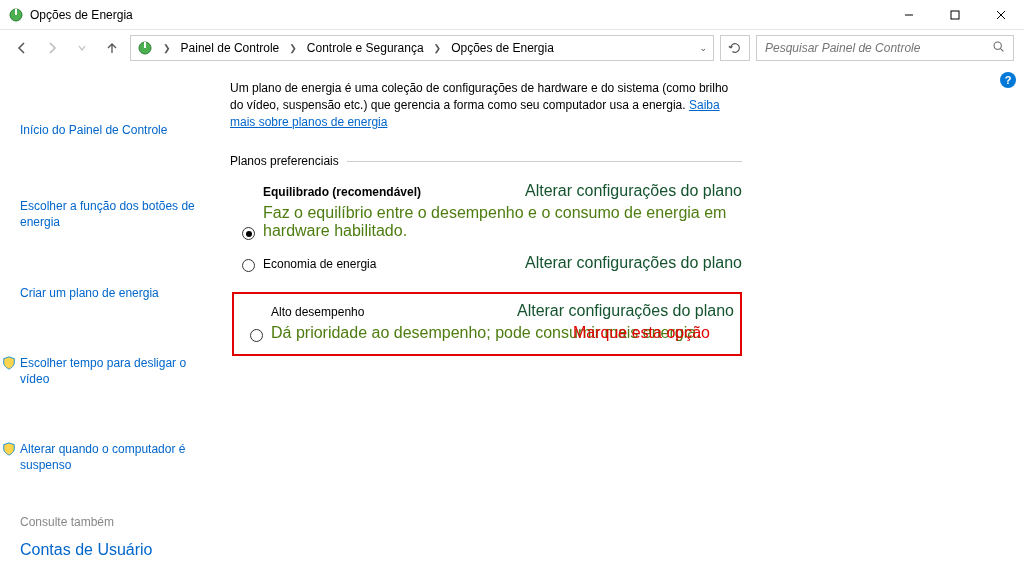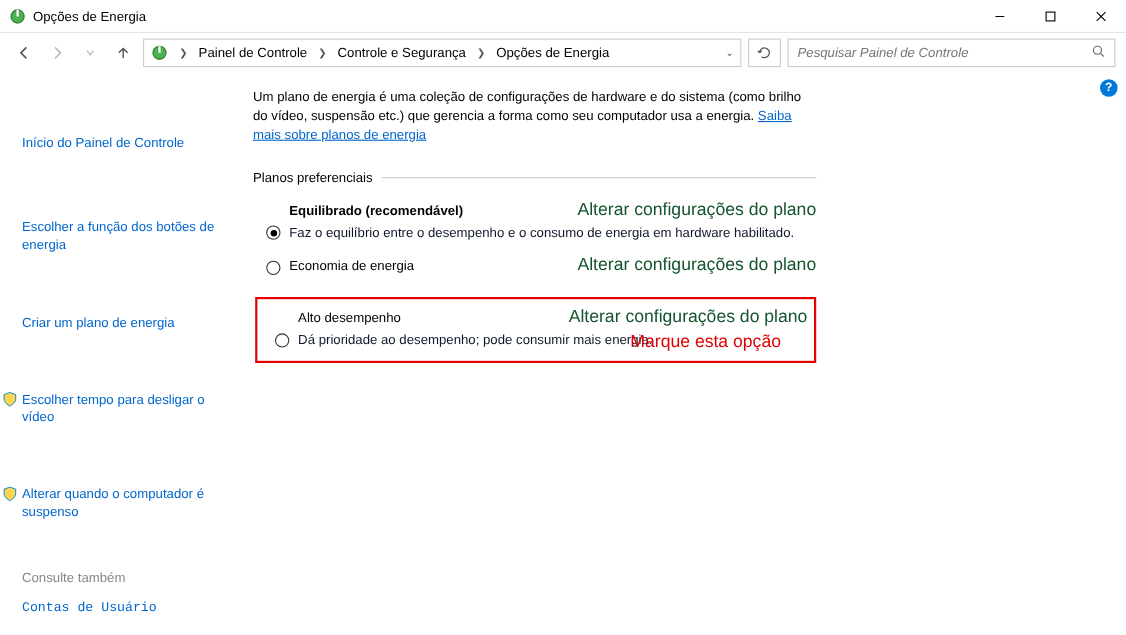--- a/index.html
+++ b/index.html
@@ -16,21 +16,21 @@
     .navbar { height: 36px; display: flex; align-items: center; padding: 0 10px; gap: 6px; }
     .navbtn { width: 24px; height: 24px; display: flex; align-items: center; justify-content: center; border-radius: 2px; }
     .navbtn svg { stroke: #555; }
     .navbtn.disabled svg { stroke: #bbb; }
     .addr { flex: 1; display: flex; align-items: center; height: 26px; border: 1px solid #ccc; padding: 0 6px; gap: 6px; min-width: 0; }
     .addr-icon { width: 16px; height: 16px; flex-shrink: 0; }
     .crumb { font-size: 12px; }
     .crumb-sep { color: #555; font-size: 9px; padding: 0 4px; }
     .addr-dd { margin-left: auto; color: #555; font-size: 9px; }
     .refresh { width: 30px; height: 26px; border: 1px solid #ccc; display: flex; align-items: center; justify-content: center; }
-    .searchbox { width: 298px; height: 26px; border: 1px solid #ccc; display: flex; align-items: center; padding: 0 8px; }
+    .searchbox { width: 258px; height: 26px; border: 1px solid #ccc; display: flex; align-items: center; padding: 0 8px; }
     .searchbox input { border: none; outline: none; flex: 1; font-size: 12px; font-family: inherit; font-style: italic; color: #666; background: transparent; }
     .searchbox .sicon { color: #555; }
 
     
     .helpicon { position: absolute; right: 8px; top: 72px; width: 16px; height: 16px; border-radius: 50%; background: #0078d7; color: #fff; display: flex; align-items: center; justify-content: center; font-size: 11px; font-weight: bold; }
 
     
     .main { display: flex; padding: 14px 20px 0 20px; }
     .sidebar { width: 192px; flex-shrink: 0; display: flex; flex-direction: column; }
     .sidebar a { color: #0066cc; text-decoration: none; display: block; margin-bottom: 12px; line-height: 1.35; margin-top: 42px; }
@@ -47,28 +47,28 @@
     .collapse-btn { width: 18px; height: 18px; border: 1px solid #aaa; border-radius: 50%; display: flex; align-items: center; justify-content: center; font-size: 9px; color: #555; }
 
     .plan { display: flex; padding: 4px 0 10px 12px; align-items: flex-end; }
     .plan-radio { width: 13px; height: 13px; border: 1px solid #333; border-radius: 50%; margin-right: 8px; margin-top: 2px; flex-shrink: 0; display: flex; align-items: center; justify-content: center; }
     .plan-radio.checked::after { content: ""; width: 6px; height: 6px; background: #000; border-radius: 50%; }
     .plan-body { flex: 1; }
     .plan-head { display: flex; justify-content: space-between; align-items: baseline; }
     .plan-name { font-size: 12px; }
     .plan-name.bold { font-weight: 600; }
     .plan-link { color: #14532d; font-size: 16px; text-decoration: none; }
-    .plan-desc { font-size: 12px; margin-top: 4px; color: #0f172a; }
+    .plan-desc { font-size: 16px; margin-top: 4px; color: #4d7c0f; }
 
     .additional-box { border: 2.5px solid #e20000; padding: 4px 6px 8px 4px; margin-left: 2px; position: relative; }
     .annot { position: absolute; color: #e20000; font-size: 16px; right: 30px; top: 30px; }
 
     .footer { position: absolute; bottom: 18px; left: 20px; }
     .footer .label { color: #888; font-size: 12px; margin-bottom: 12px; }
-    .footer a { color: #0066cc; text-decoration: none; font-size: 12px; font-family: Liberation Mono, monospace; }
+    .footer a { color: #0066cc; text-decoration: none; font-size: 16px; }
   </style>
 </head>
 <body>
 
 <div class="titlebar">
   <span class="titlebar-icon">
     <svg viewBox="0 0 16 16">
         <circle cx="8" cy="8" r="6" fill="#4caf50" stroke="#2e7d32"></circle>
         <rect x="7" y="2" width="2" height="6" fill="#fff"></rect>
       </svg>

